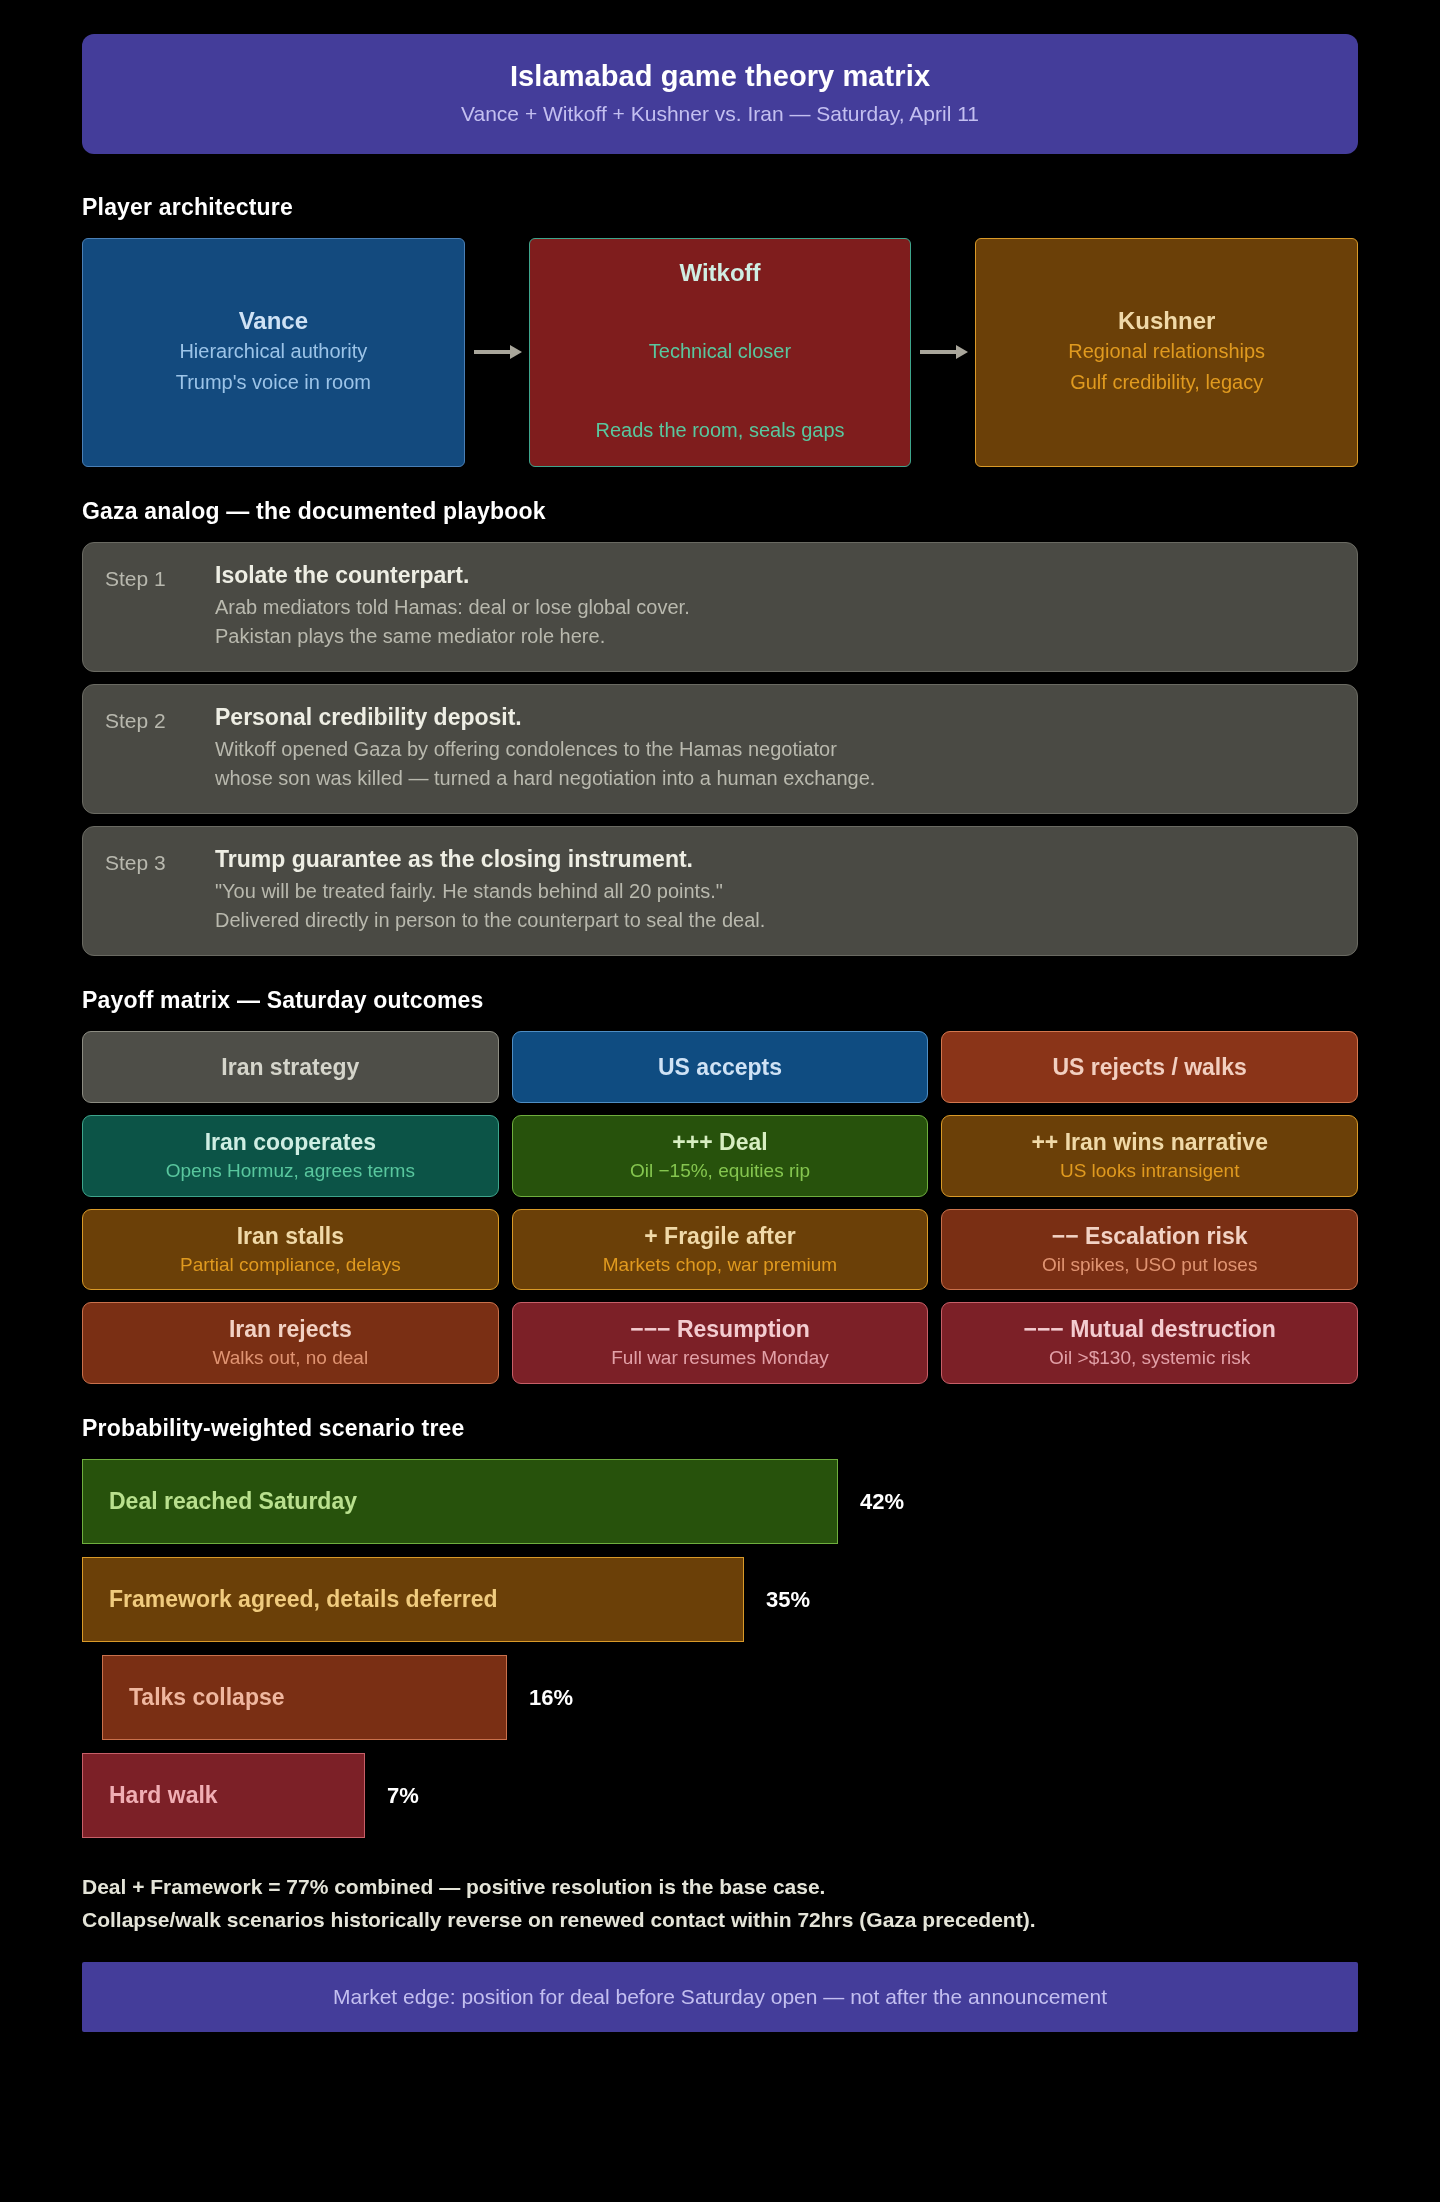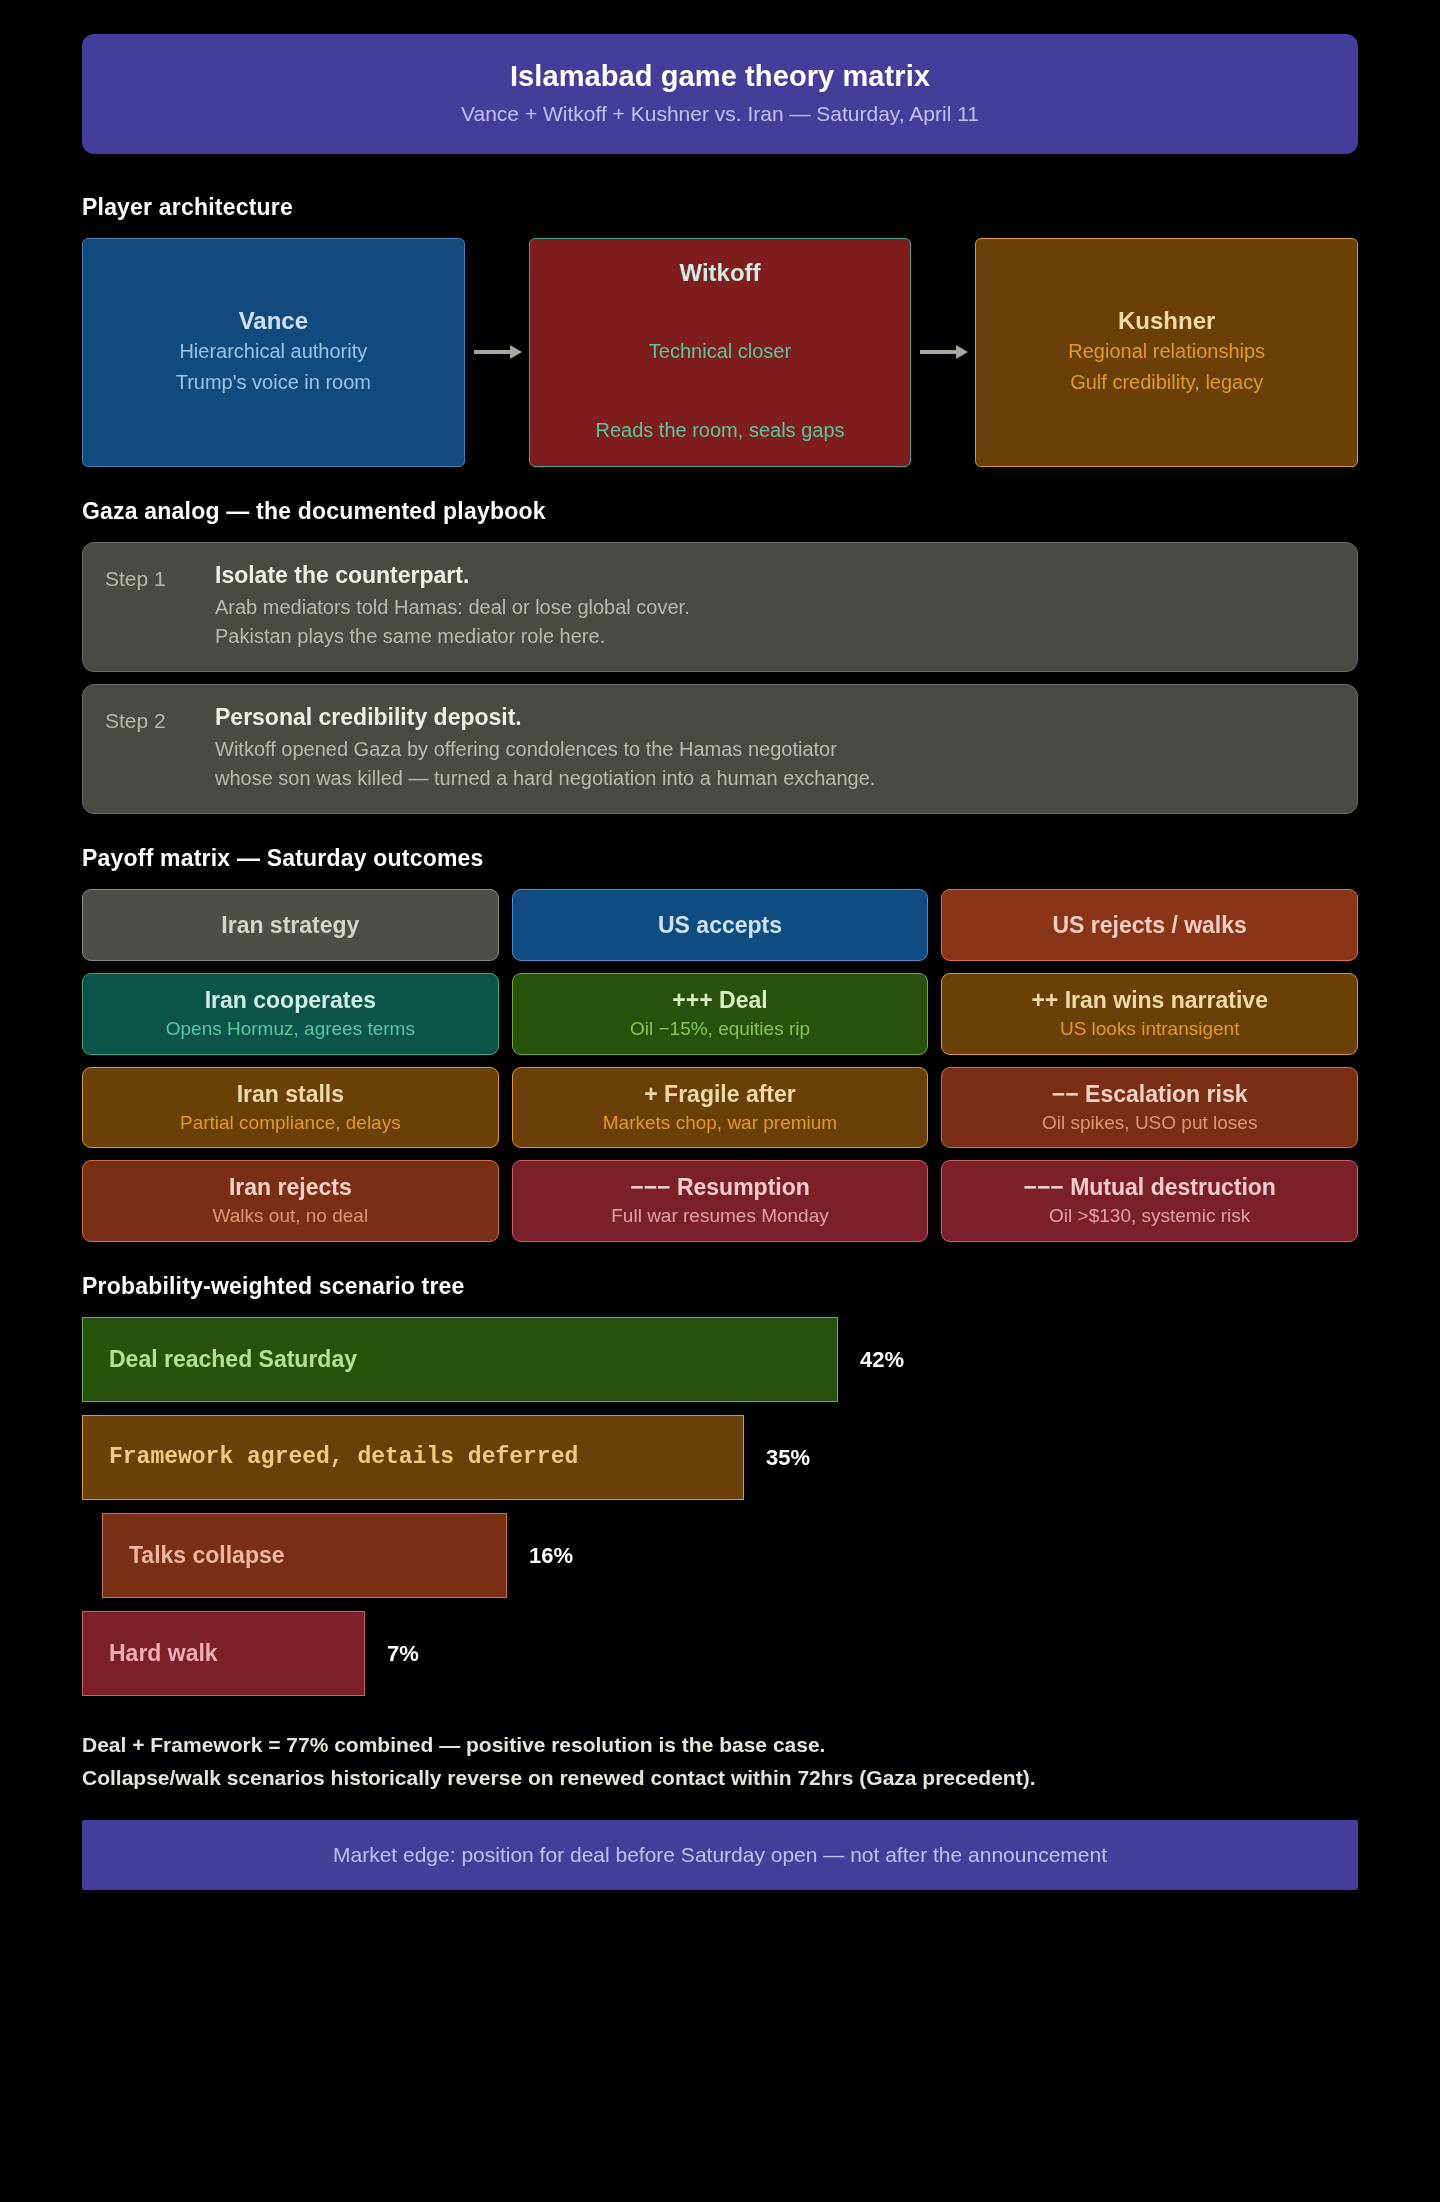--- a/index.html
+++ b/index.html
@@ -258,20 +258,28 @@
 
     <div class="step-card">
       <div class="step-label">Step 2</div>
       <div class="step-body">
         <div class="step-title">Personal credibility deposit.</div>
         <div class="step-line">Witkoff opened Gaza by offering condolences to the Hamas negotiator</div>
         <div class="step-line">whose son was killed — turned a hard negotiation into a human exchange.</div>
       </div>
     </div>
 
+    <div class="step-card">
+      <div class="step-label">Step 3</div>
+      <div class="step-body">
+        <div class="step-title">Trump guarantee as the closing instrument.</div>
+        <div class="step-line">"You will be treated fairly. He stands behind all 20 points."</div>
+        <div class="step-line">Delivered directly in person to the counterpart to seal the deal.</div>
+      </div>
+    </div>
   </div>
 
   <div class="section">
     <div class="section-heading">Payoff matrix — Saturday outcomes</div>
     <div class="matrix">
 
       <div class="matrix-row">
         <div class="cell c-grey">
           <div class="cell-main">Iran strategy</div>
         </div>
@@ -335,21 +343,21 @@
     <div class="section-heading">Probability-weighted scenario tree</div>
 
     <div class="prob-row">
       <div class="prob-bar p-green" style="width: 756px;">
         <span class="prob-label">Deal reached Saturday</span>
       </div>
       <span class="prob-pct">42%</span>
     </div>
 
     <div class="prob-row">
-      <div class="prob-bar p-brown" style="width: 662px; font-family: Liberation Mono, monospace;">
+      <div class="prob-bar p-brown" style="width: 662px;">
         <span class="prob-label">Framework agreed, details deferred</span>
       </div>
       <span class="prob-pct">35%</span>
     </div>
 
     <div class="prob-row">
       <div class="prob-bar p-brick" style="width: 405px; margin-left: 20px;">
         <span class="prob-label">Talks collapse</span>
       </div>
       <span class="prob-pct">16%</span>

